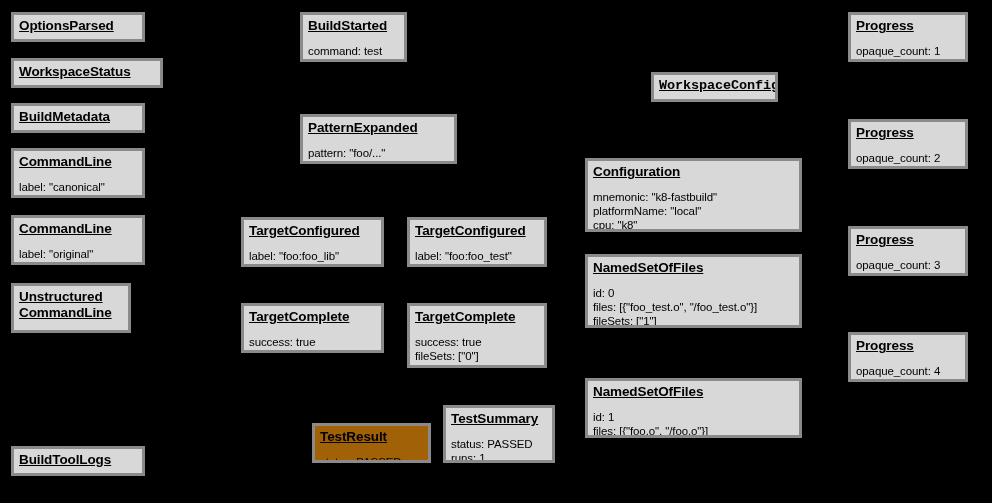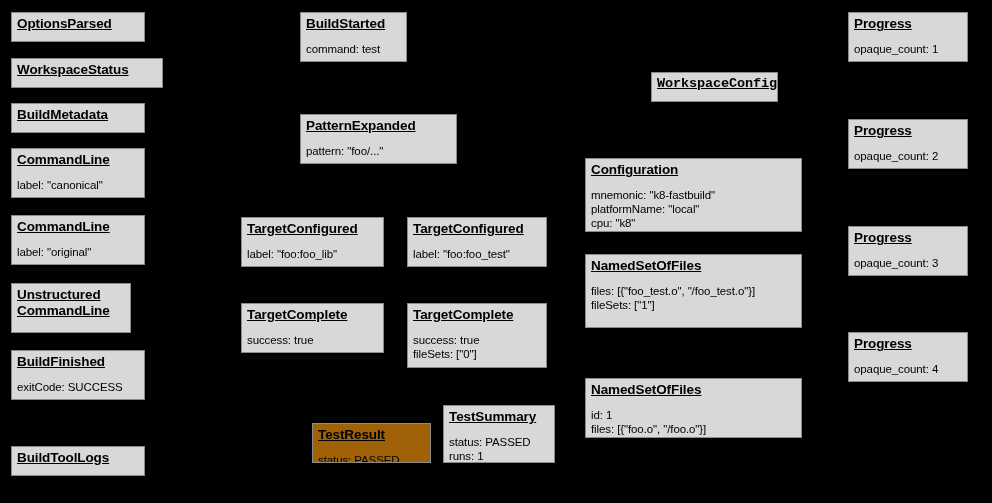--- a/index.html
+++ b/index.html
@@ -18,21 +18,21 @@
     position: absolute;
     left: 0; top: 0;
     width: 992px;
     height: 503px;
     background: #000000;
   }
   .node {
     position: absolute;
     box-sizing: border-box;
     background: #d8d8d8;
-    border: 1px solid #3b82f6;
+    border: 3px solid #3b82f6;
     padding: 3px 5px 4px 5px;
     color: #000000;
     overflow: hidden;
   }
   .node-title {
     font-size: 13.5px;
     font-weight: bold;
     text-decoration: underline;
     line-height: 16px;
     white-space: nowrap;
@@ -71,26 +71,20 @@
       </div>
     </div>
     <div class="node" style="left: 11px; top: 215px; width: 134px; height: 50px; background: rgb(216, 216, 216); border-color: rgb(138, 138, 138);">
       <div class="node-title">CommandLine</div>
       <div class="node-fields">
         <div class="node-field">label: "original"</div>
       </div>
     </div>
     <div class="node" style="left: 11px; top: 283px; width: 120px; height: 50px; background: rgb(216, 216, 216); border-color: rgb(138, 138, 138);">
       <div class="node-title wrap">Unstructured CommandLine</div>
-    </div>
-    <div class="node" style="left: 11px; top: 350px; width: 134px; height: 50px; background: rgb(216, 216, 216); border-color: rgb(138, 138, 138);">
-      <div class="node-title">BuildFinished</div>
-      <div class="node-fields">
-        <div class="node-field">exitCode: SUCCESS</div>
-      </div>
     </div>
     <div class="node" style="left: 11px; top: 446px; width: 134px; height: 30px; background: rgb(216, 216, 216); border-color: rgb(138, 138, 138);">
       <div class="node-title">BuildToolLogs</div>
     </div>
     <div class="node" style="left: 300px; top: 12px; width: 107px; height: 50px; background: rgb(216, 216, 216); border-color: rgb(138, 138, 138);">
       <div class="node-title">BuildStarted</div>
       <div class="node-fields">
         <div class="node-field">command: test</div>
       </div>
     </div>
@@ -145,20 +139,21 @@
       <div class="node-title">Configuration</div>
       <div class="node-fields">
         <div class="node-field">mnemonic: "k8-fastbuild"</div>
         <div class="node-field">platformName: "local"</div>
         <div class="node-field">cpu: "k8"</div>
       </div>
     </div>
     <div class="node" style="left: 585px; top: 254px; width: 217px; height: 74px; background: rgb(216, 216, 216); border-color: rgb(138, 138, 138);">
       <div class="node-title">NamedSetOfFiles</div>
       <div class="node-fields">
+        <div class="node-field">id: 0</div>
         <div class="node-field">files: [{"foo_test.o", "/foo_test.o"}]</div>
         <div class="node-field">fileSets: ["1"]</div>
       </div>
     </div>
     <div class="node" style="left: 585px; top: 378px; width: 217px; height: 60px; background: rgb(216, 216, 216); border-color: rgb(138, 138, 138);">
       <div class="node-title">NamedSetOfFiles</div>
       <div class="node-fields">
         <div class="node-field">id: 1</div>
         <div class="node-field">files: [{"foo.o", "/foo.o"}]</div>
       </div>

